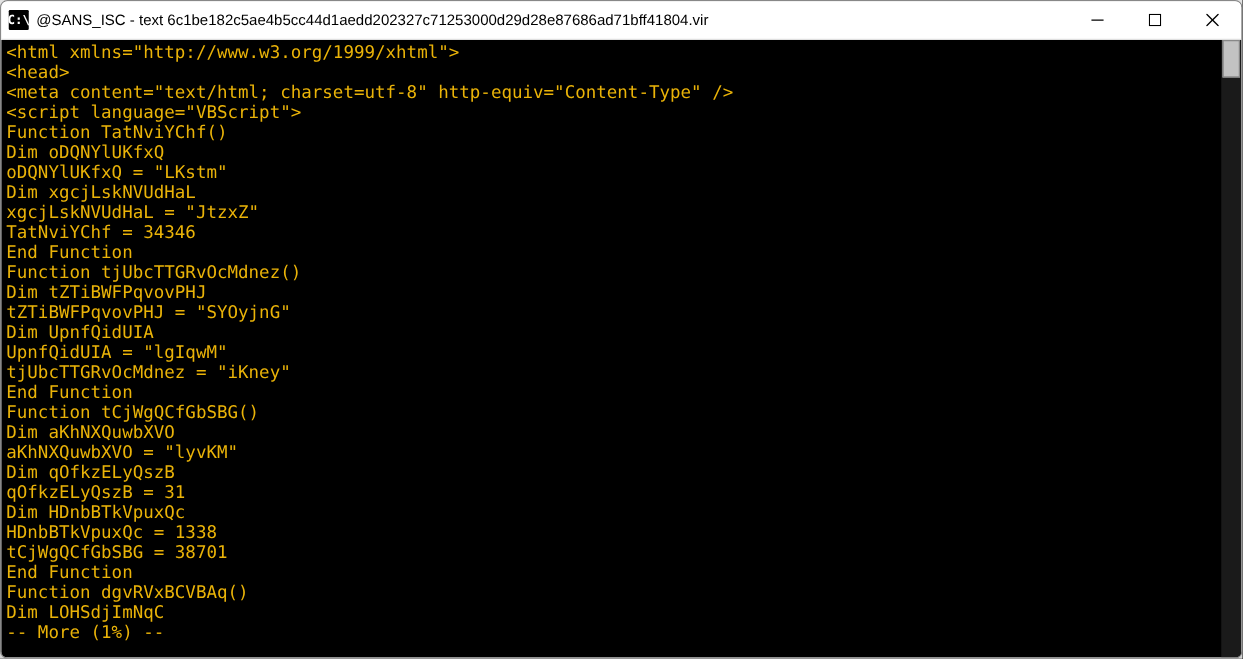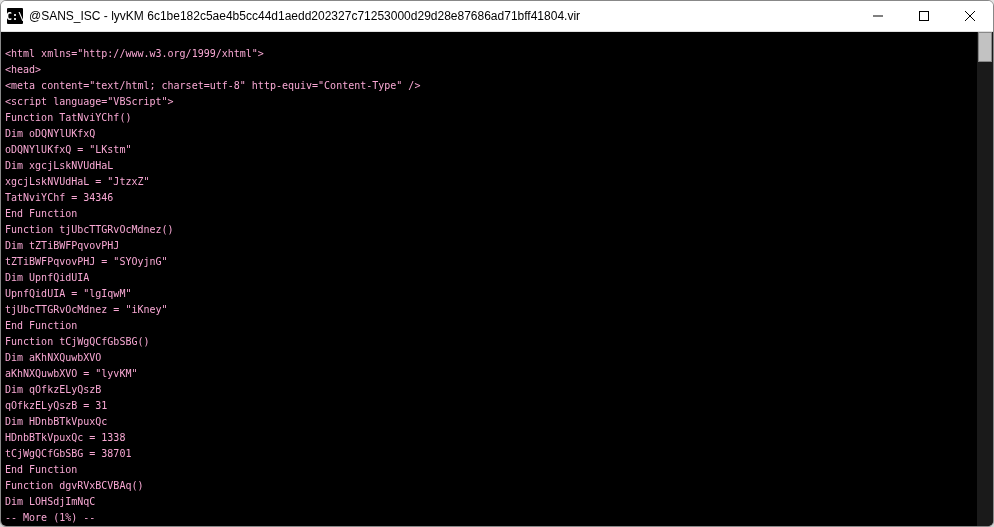--- a/index.html
+++ b/index.html
@@ -71,25 +71,25 @@
       height: 10px;
     }
     .terminal-area {
       flex: 1;
       display: flex;
       background: #000;
       overflow: hidden;
     }
     .terminal-content {
       flex: 1;
-      padding: 14px 4px 4px 4px;
+      padding: 2px 4px 4px 4px;
       font-family: "Consolas", "Lucida Console", monospace;
-      font-size: 10px;
+      font-size: 14px;
       line-height: 16px;
-      color: #f9a8d4;
+      color: #eab308;
       white-space: pre;
       overflow: hidden;
     }
     .terminal-line {
       white-space: pre;
     }
     .scrollbar-track {
       width: 16px;
       background: #1a1a1a;
       position: relative;
@@ -106,21 +106,21 @@
       box-sizing: border-box;
     }
   </style>
 </head>
 <body>
 
 <div class="window-frame">
 
   <div class="titlebar">
     <span class="titlebar-icon">C:\</span>
-    <span class="titlebar-title">@SANS_ISC - lyvKM  6c1be182c5ae4b5cc44d1aedd202327c71253000d29d28e87686ad71bff41804.vir</span>
+    <span class="titlebar-title">@SANS_ISC - text  6c1be182c5ae4b5cc44d1aedd202327c71253000d29d28e87686ad71bff41804.vir</span>
     <div class="win-controls">
       <button class="win-btn">
         <svg viewBox="0 0 10 10">
             <line x1="0" y1="5" x2="10" y2="5" stroke="#000" stroke-width="1"></line>
           </svg>
       </button>
       <button class="win-btn">
         <svg viewBox="0 0 10 10">
             <rect x="0.5" y="0.5" width="9" height="9" fill="none" stroke="#000" stroke-width="1"></rect>
           </svg>

